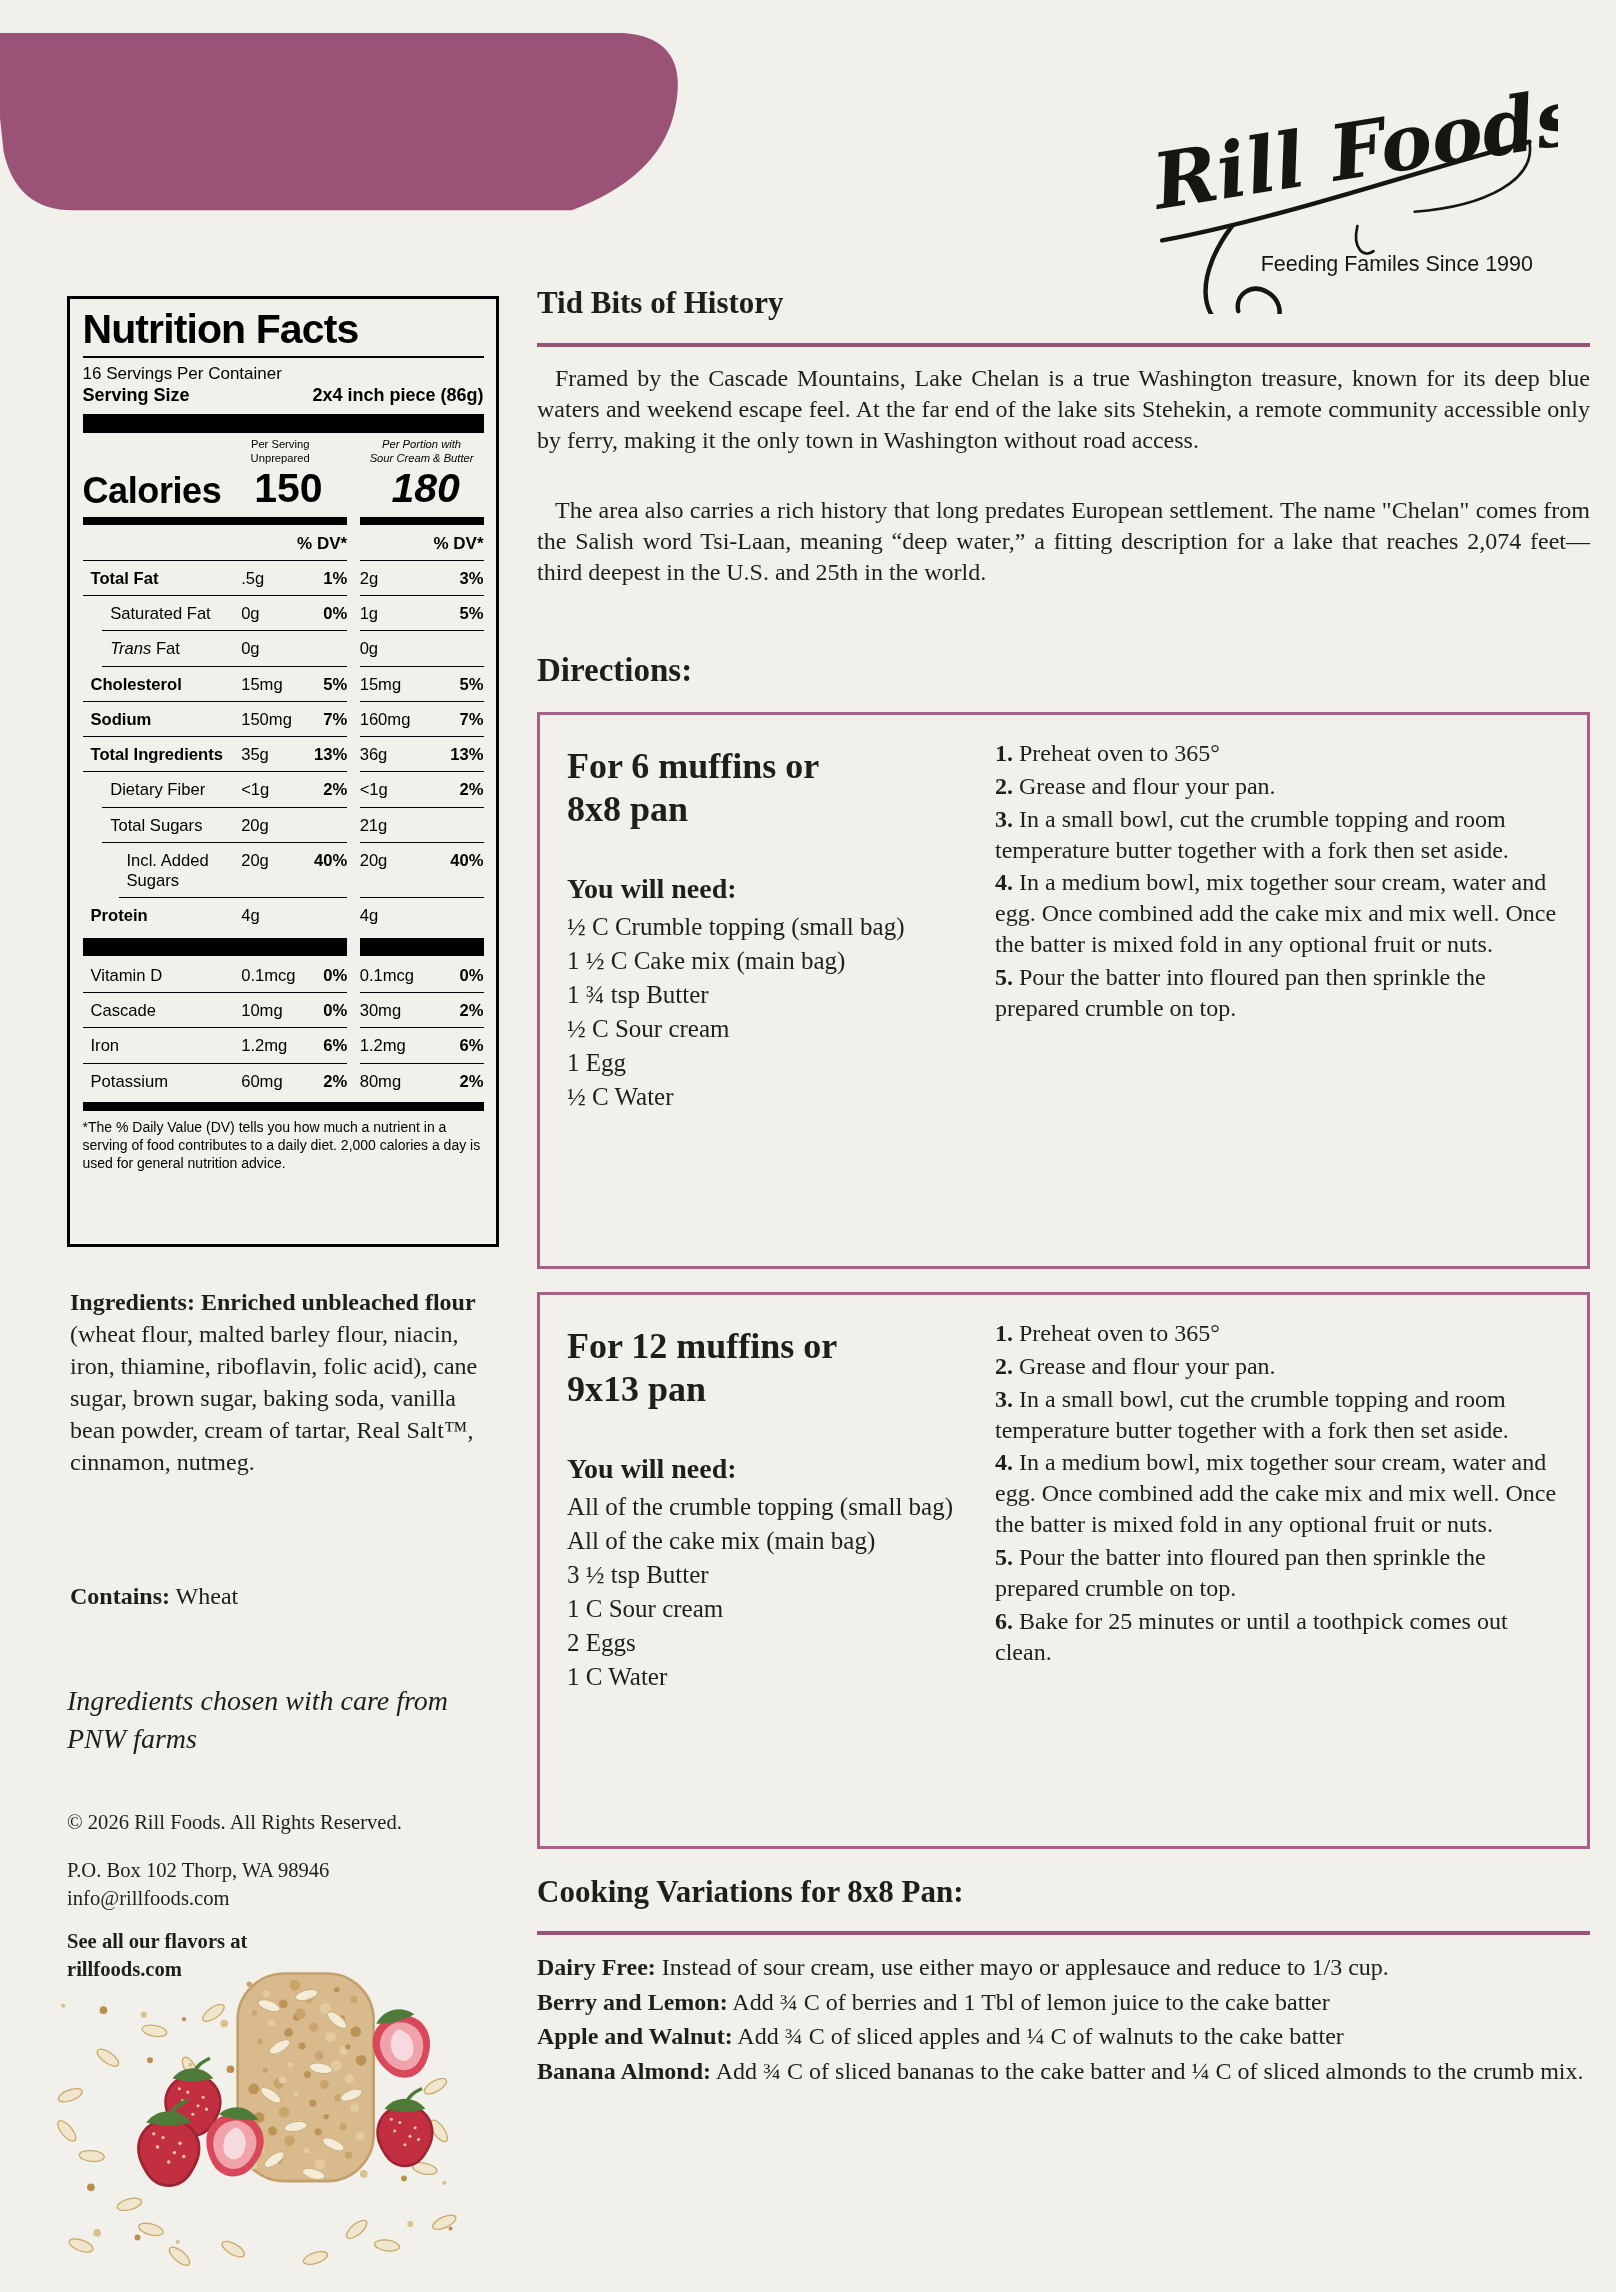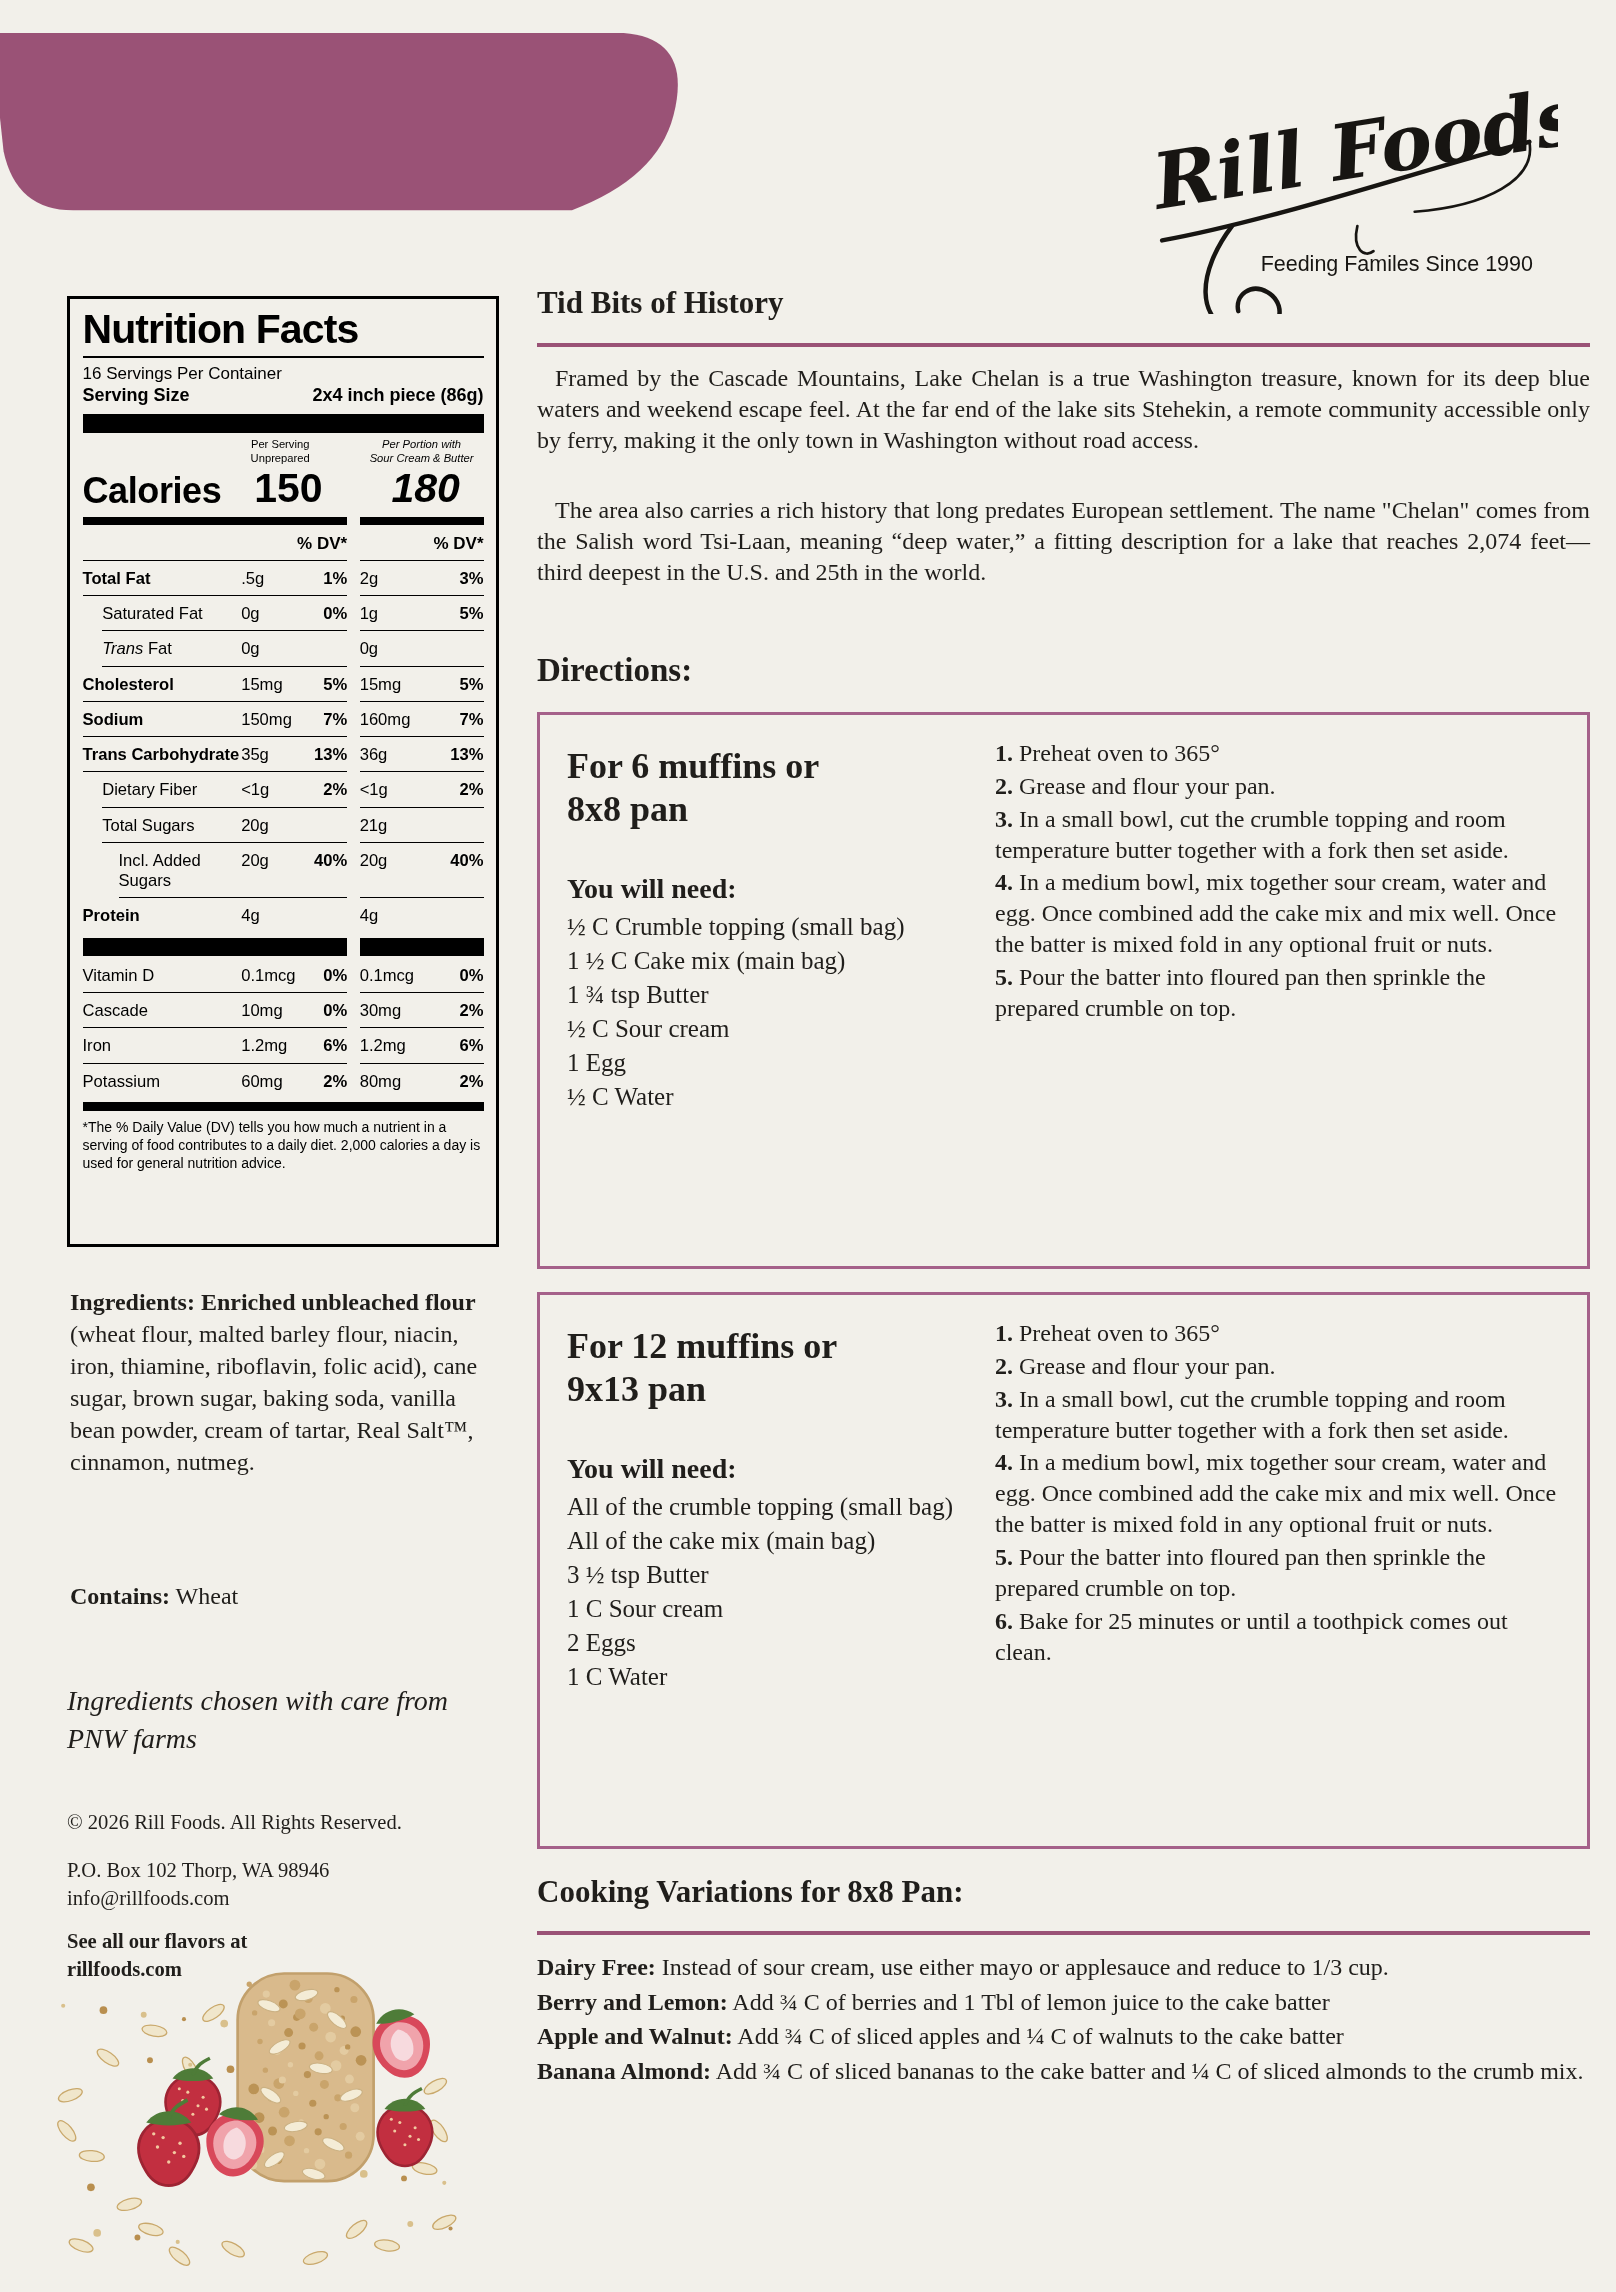--- a/index.html
+++ b/index.html
@@ -35,21 +35,21 @@
   .nf-dvrow .g{display:flex;justify-content:flex-end;font-size:17px;font-weight:bold;
                border-bottom:1.8px solid #000;padding:7.2px 0 5.4px 0;}
   .nf-dvrow .g1{flex:0 0 66%;}
   .nf-dvrow .g2{flex:1;}
   .nf-row{display:flex;gap:12.5px;font-size:16.6px;}
   .nf-g{display:flex;align-items:baseline;border-bottom:1.3px solid #000;padding:8px 0 6.3px 0;}
   .nf-left{flex:0 0 66%;}
   .nf-right{flex:1;}
   .nf-left.ind1{box-sizing:border-box;margin-left:19.7px;flex-basis:calc(66% - 19.7px);}
   .nf-left.ind2{box-sizing:border-box;margin-left:36px;flex-basis:calc(66% - 36px);}
-  .nf-lbl{flex:1;}
+  .nf-lbl{flex:1;margin-left:8px;}
   .nf-lbl.b{font-weight:bold;}
   .nf-v{width:59px;}
   .nf-right .nf-v{flex:1;width:auto;}
   .nf-p{width:47px;text-align:right;font-weight:bold;}
   .nf-row.last .nf-g{border-bottom:none;}
   .nf-botbar{height:9px;background:#000;margin:3.6px 0 7.2px 0;}
   .nf-foot{font-size:14px;line-height:1.3;}
 
   
   .ingredients{position:absolute;left:70px;top:1286px;width:428px;font-size:24px;line-height:32px;}
@@ -204,21 +204,21 @@
             <span class="nf-v">150mg</span>
             <span class="nf-p">7%</span>
           </div>
           <div class="nf-g nf-right">
             <span class="nf-v">160mg</span>
             <span class="nf-p">7%</span>
           </div>
         </div>
         <div class="nf-row">
           <div class="nf-g nf-left">
-            <span class="nf-lbl b">Trans Carbohydrate</span>
+            <span class="nf-lbl b">Total Ingredients</span>
             <span class="nf-v">35g</span>
             <span class="nf-p">13%</span>
           </div>
           <div class="nf-g nf-right">
             <span class="nf-v">36g</span>
             <span class="nf-p">13%</span>
           </div>
         </div>
         <div class="nf-row">
           <div class="nf-g nf-left ind1">

